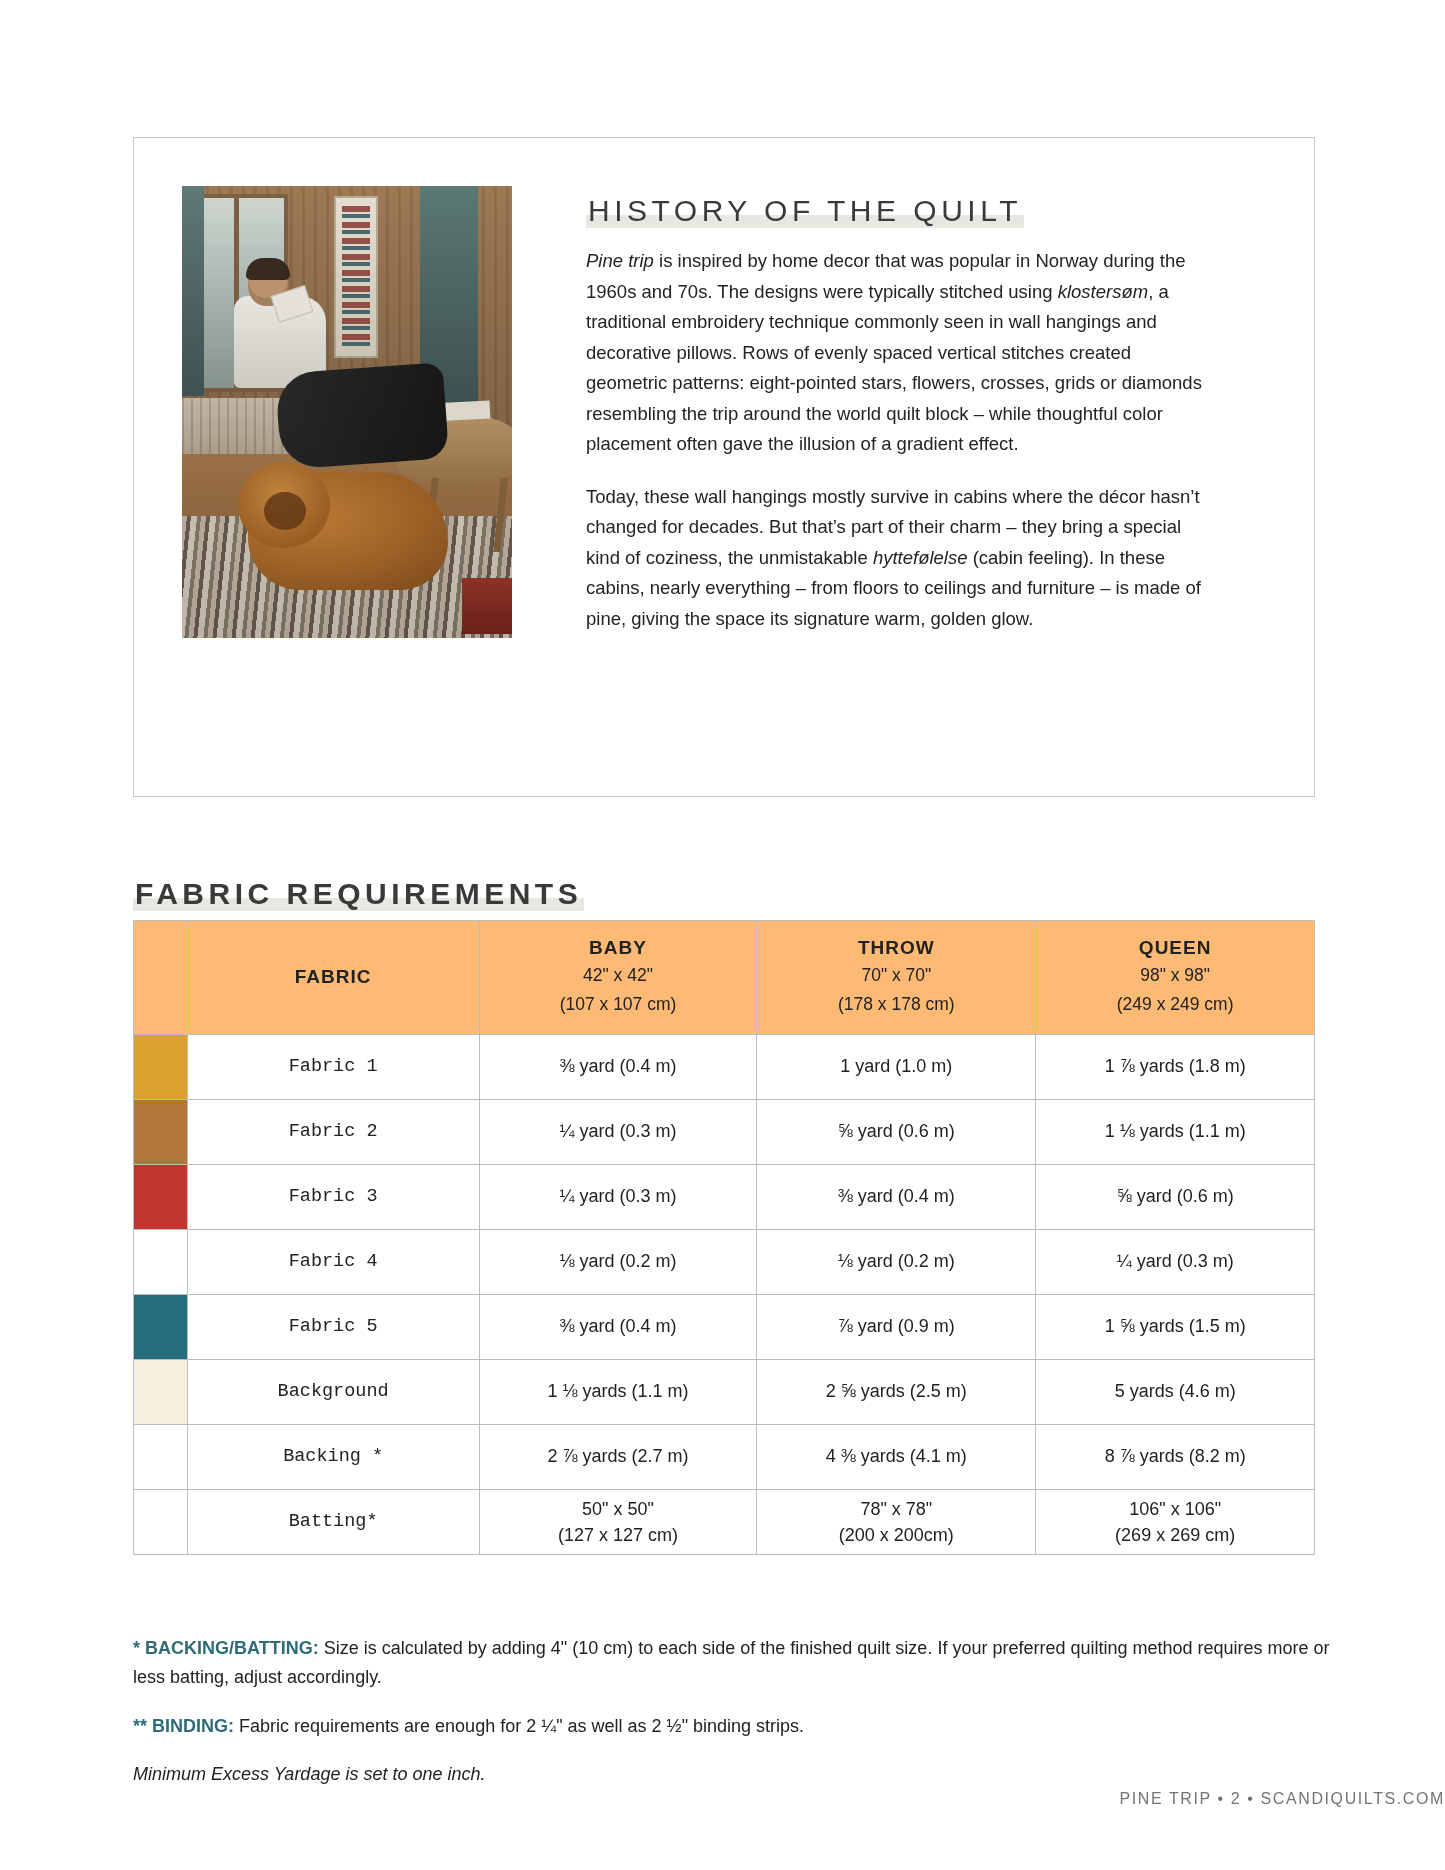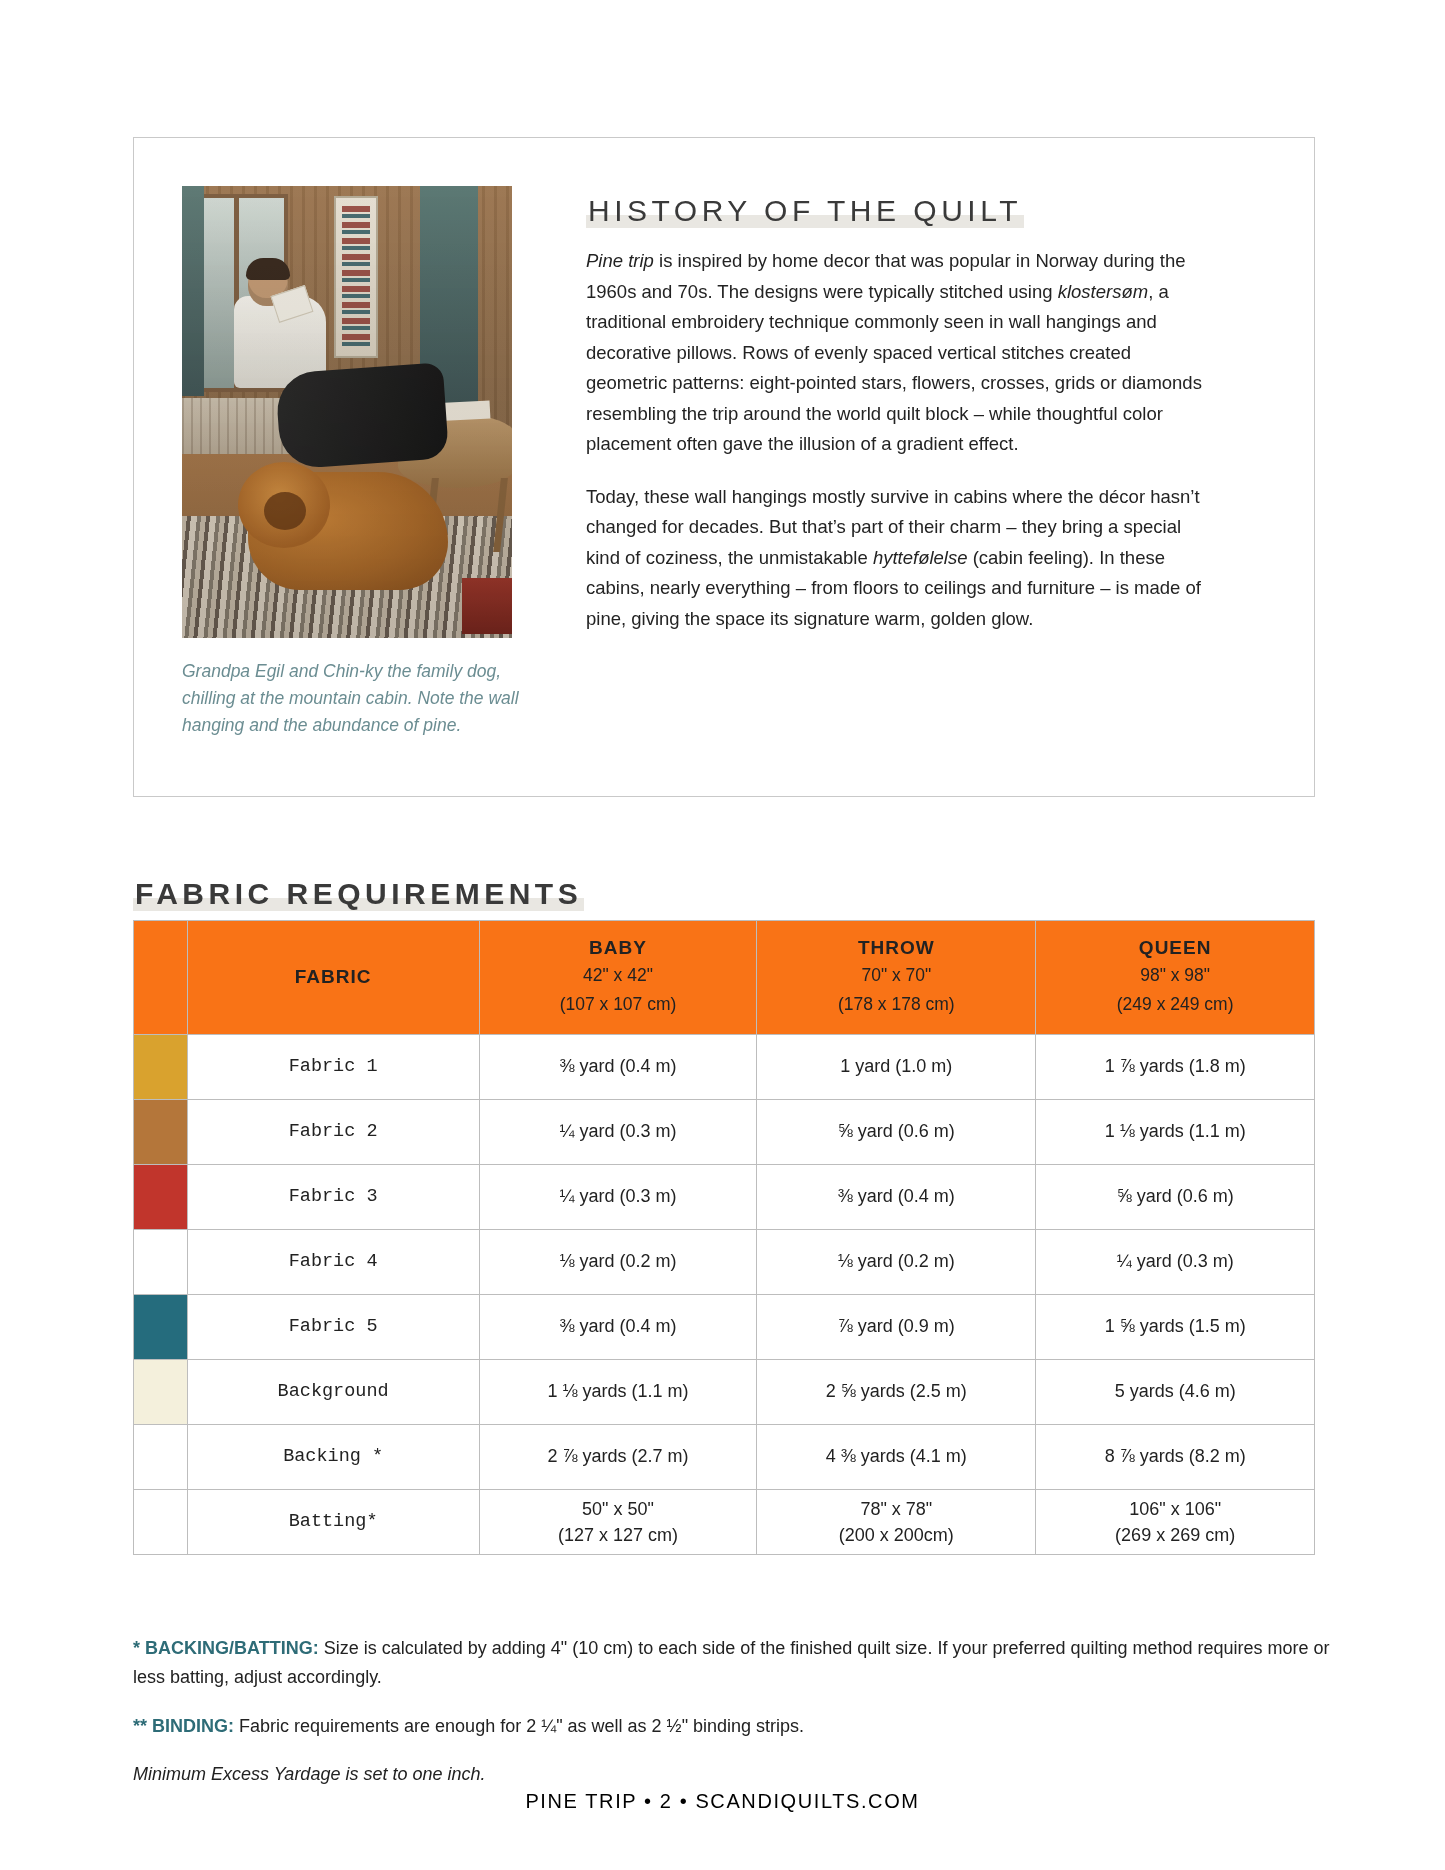--- a/index.html
+++ b/index.html
@@ -215,21 +215,21 @@
     width: 1182px;
     border-collapse: collapse;
     font-size: 18px;
   }
   table.fabric th, table.fabric td {
     border: 1px solid #bdbdbd;
     text-align: center;
     color: #222;
   }
   table.fabric thead th {
-    background: #f97316;
+    background: #fdba74;
     padding: 16px 6px;
     font-weight: bold;
     font-size: 19px;
     letter-spacing: 1px;
   }
   table.fabric thead th .sz {
     display: block;
     font-weight: normal;
     font-size: 17.5px;
     letter-spacing: 0;
@@ -254,24 +254,24 @@
     color: #222;
   }
   .notes p { margin: 0 0 20px 0; }
   .notes .lead { color: #2e6c77; font-weight: bold; }
   .notes .minimum { font-style: italic; }
 
   .footer {
     position: absolute;
     left: 0; right: 0;
     top: 1790px;
-    text-align: center;
-    font-size: 20px;
+    text-align: right;
+    font-size: 16px;
     letter-spacing: 1.6px;
-    color: #000000;
+    color: #737373;
   }
 </style>
 </head>
 <body>
 
 <div class="page">
 
   <section class="history-box">
     <div class="history-inner">
       <div class="photo-col">
@@ -291,21 +291,20 @@
           <div class="person-head"></div>
           <div class="person-hair"></div>
           <div class="book"></div>
           <div class="person-legs"></div>
           <div class="dog"></div>
           <div class="dog-head"></div>
           <div class="dog-face"></div>
           <div class="red-book"></div>
           <div class="shade"></div>
         </div>
-        <div class="caption">Grandpa Egil and Chin-ky the family dog, chilling at the mountain cabin. Note the wall hanging and the abundance of pine.</div>
       </div>
 
       <div class="text-col">
         <h1 class="history-title">HISTORY OF THE QUILT</h1>
         <p class="history-p"><em>Pine trip</em> is inspired by home decor that was popular in Norway during the 1960s and 70s. The designs were typically stitched using <em>klostersøm</em>, a traditional embroidery technique commonly seen in wall hangings and decorative pillows. Rows of evenly spaced vertical stitches created geometric patterns: eight-pointed stars, flowers, crosses, grids or diamonds resembling the trip around the world quilt block – while thoughtful color placement often gave the illusion of a gradient effect.</p>
         <p class="history-p">Today, these wall hangings mostly survive in cabins where the décor hasn’t changed for decades. But that’s part of their charm – they bring a special kind of coziness, the unmistakable <em>hyttefølelse</em> (cabin feeling). In these cabins, nearly everything – from floors to ceilings and furniture – is made of pine, giving the space its signature warm, golden glow.</p>
       </div>
     </div>
   </section>
 

